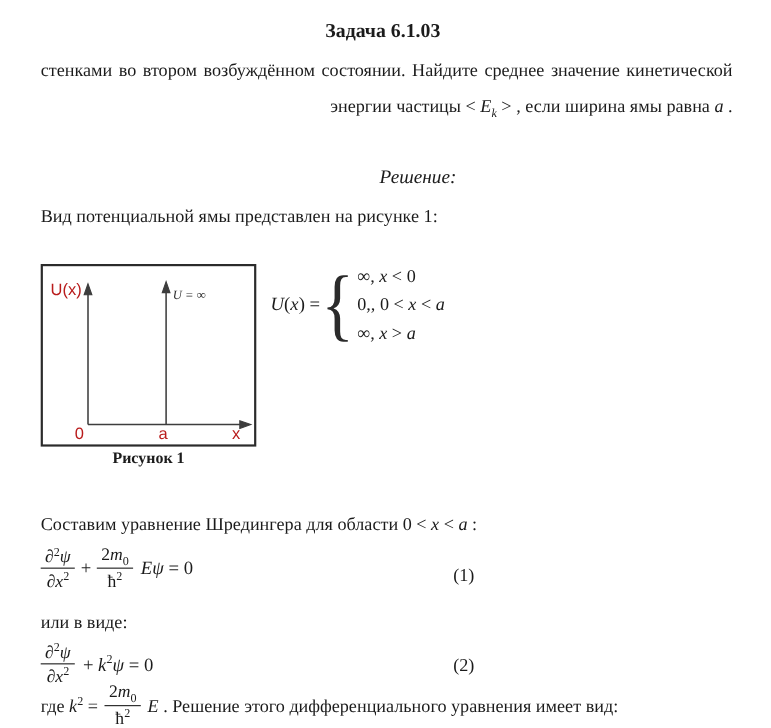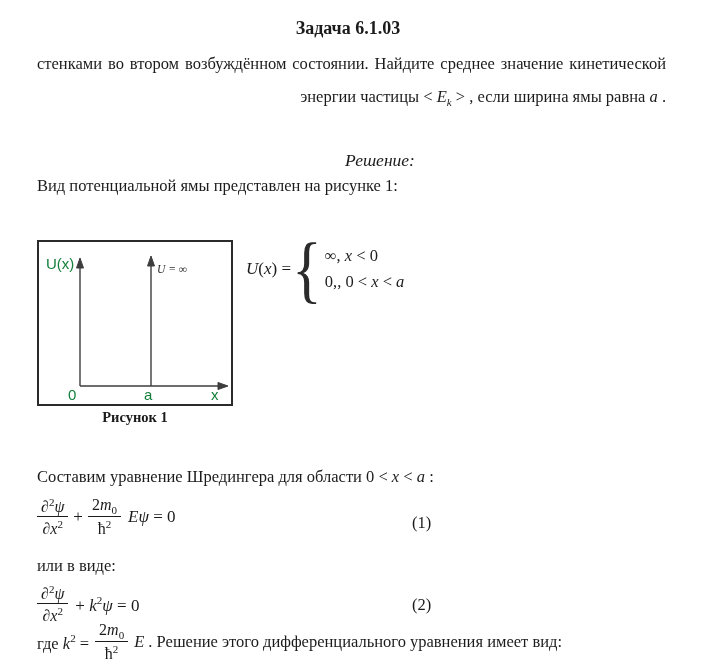--- a/index.html
+++ b/index.html
@@ -27,32 +27,32 @@
   .problem .lastline { text-align: right; }
 
   .solution-heading {
     top: 150px; left: 0; width: 100%;
     text-align: center;
     font-style: italic; font-size: 17.5px; padding-left: 32px;
   }
   .figure-intro, .body-line {
     left: 37px; font-size: 16.5px;
   }
-  .figure-intro { top: 176px; }
+  .figure-intro { top: 187px; }
 
   .figure-box {
     left: 37px; top: 240px;
     width: 192px; height: 162px;
     border: 2px solid #2b2b2b;
     background: #ffffff;
   }
   .figure-box .lbl {
     position: absolute;
     font-family: "Liberation Sans", "DejaVu Sans", sans-serif;
-    font-size: 15px; color: #15803d;
+    font-size: 15px; color: #b91c1c;
   }
   .u-label    { left: 7px;  top: 13px; }
   .barrier-label {
     position: absolute; left: 118px; top: 21px;
     font-family: "Liberation Serif", serif;
     font-style: italic; font-size: 11.5px; color: #2e2e2e;
   }
   .tick-0 { left: 29px;  top: 144px; }
   .tick-a { left: 105px; top: 144px; }
   .x-label{ left: 172px; top: 144px; }
@@ -138,20 +138,21 @@
   </div>
 
   <div class="abs figure-caption">Рисунок 1</div>
 
   <div class="abs potential">
     <span class="lhs"><i>U</i>(<i>x</i>) =</span>
     <span class="brace">{</span>
     <span class="cases">
       <div>∞, <i>x</i> &lt; 0</div>
       <div>0,, 0 &lt; <i>x</i> &lt; <i>a</i></div>
+      <div>∞, <i>x</i> &gt; <i>a</i></div>
     </span>
   </div>
 
   <div class="abs body-line intro2">Составим уравнение Шредингера для области 0 &lt; <i>x</i> &lt; <i>a</i> :</div>
 
   <div class="abs equation eq1">
     <span class="frac">
       <span class="num">∂<sup>2</sup><i>ψ</i></span>
       <span class="den">∂<i>x</i><sup>2</sup></span>
     </span>

